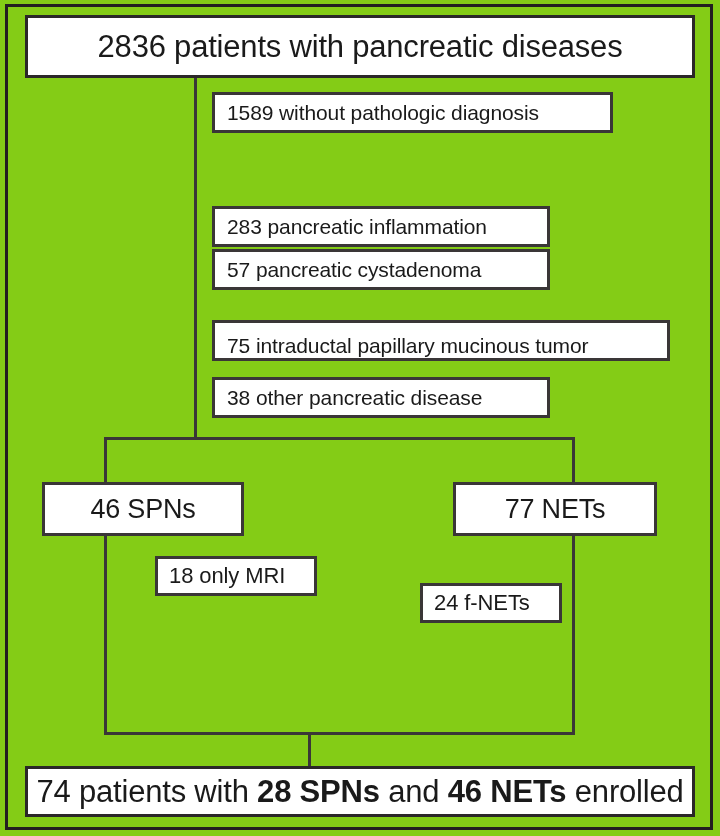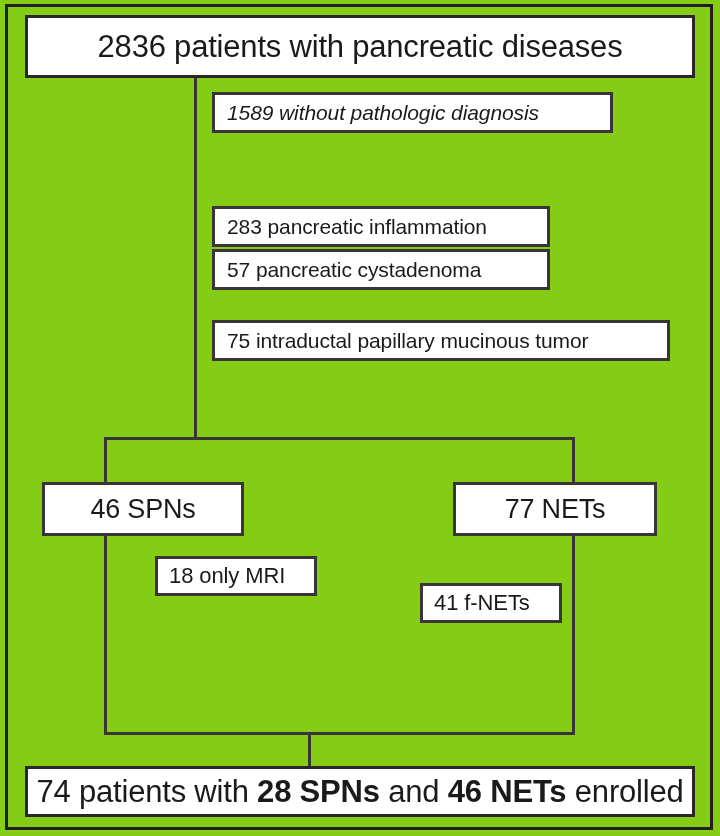--- a/index.html
+++ b/index.html
@@ -91,37 +91,40 @@
 <div id="figure">
 
   <div class="frame"></div>
 
   <div class="node major" style="left:25px; top:15px; width:670px; height:63px;">
     <span>2836 patients with pancreatic diseases</span>
   </div>
 
   <div class="vline" style="left:194px; top:78px; height:362px;"></div>
 
-  <div class="node exclusion" style="left:212px; top:92px; width:401px; height:41px;font-style:italic;">
+  <div class="node exclusion" style="left:212px; top:92px; width:401px; height:41px;">
     <span>1589 without pathologic diagnosis</span>
   </div>
 
 
   <div class="node exclusion" style="left:212px; top:206px; width:338px; height:41px;">
     <span>283 pancreatic inflammation</span>
   </div>
 
   <div class="node exclusion" style="left:212px; top:249px; width:338px; height:41px;">
     <span>57 pancreatic cystadenoma</span>
   </div>
 
-  <div class="node exclusion" style="left:212px; top:320px; width:458px; height:41px;">
+  <div class="node exclusion" style="left:212px; top:320px; width:458px; height:41px;align-items:flex-end;">
     <span>75 intraductal papillary mucinous tumor</span>
   </div>
 
+  <div class="node exclusion" style="left:212px; top:377px; width:338px; height:41px;">
+    <span>38 other pancreatic disease</span>
+  </div>
 
   <div class="hline" style="left:104px; top:437px; width:471px;"></div>
 
   <div class="vline" style="left:104px; top:437px; height:48px;"></div>
 
   <div class="vline" style="left:572px; top:437px; height:48px;"></div>
 
   <div class="node group" style="left:42px; top:482px; width:202px; height:54px;">
     <span>46 SPNs</span>
   </div>
@@ -132,21 +135,21 @@
 
   <div class="vline" style="left:104px; top:533px; height:202px;"></div>
 
   <div class="vline" style="left:572px; top:533px; height:202px;"></div>
 
   <div class="node subexclusion" style="left:115px; top:556px; width:162px; height:40px;margin-left:40px;">
     <span>18 only MRI</span>
   </div>
 
   <div class="node subexclusion" style="left:420px; top:583px; width:142px; height:40px;">
-    <span>41 f-NETs</span>
+    <span>24 f-NETs</span>
   </div>
 
 
   <div class="hline" style="left:104px; top:732px; width:471px;"></div>
 
   <div class="vline" style="left:308px; top:732px; height:36px;"></div>
 
   <div class="node major" style="left:25px; top:766px; width:670px; height:51px;">
     <span><span>74 patients with </span><span class="bold">28 SPNs</span><span> and </span><span class="bold">46 NETs</span><span> enrolled</span></span>
   </div>

